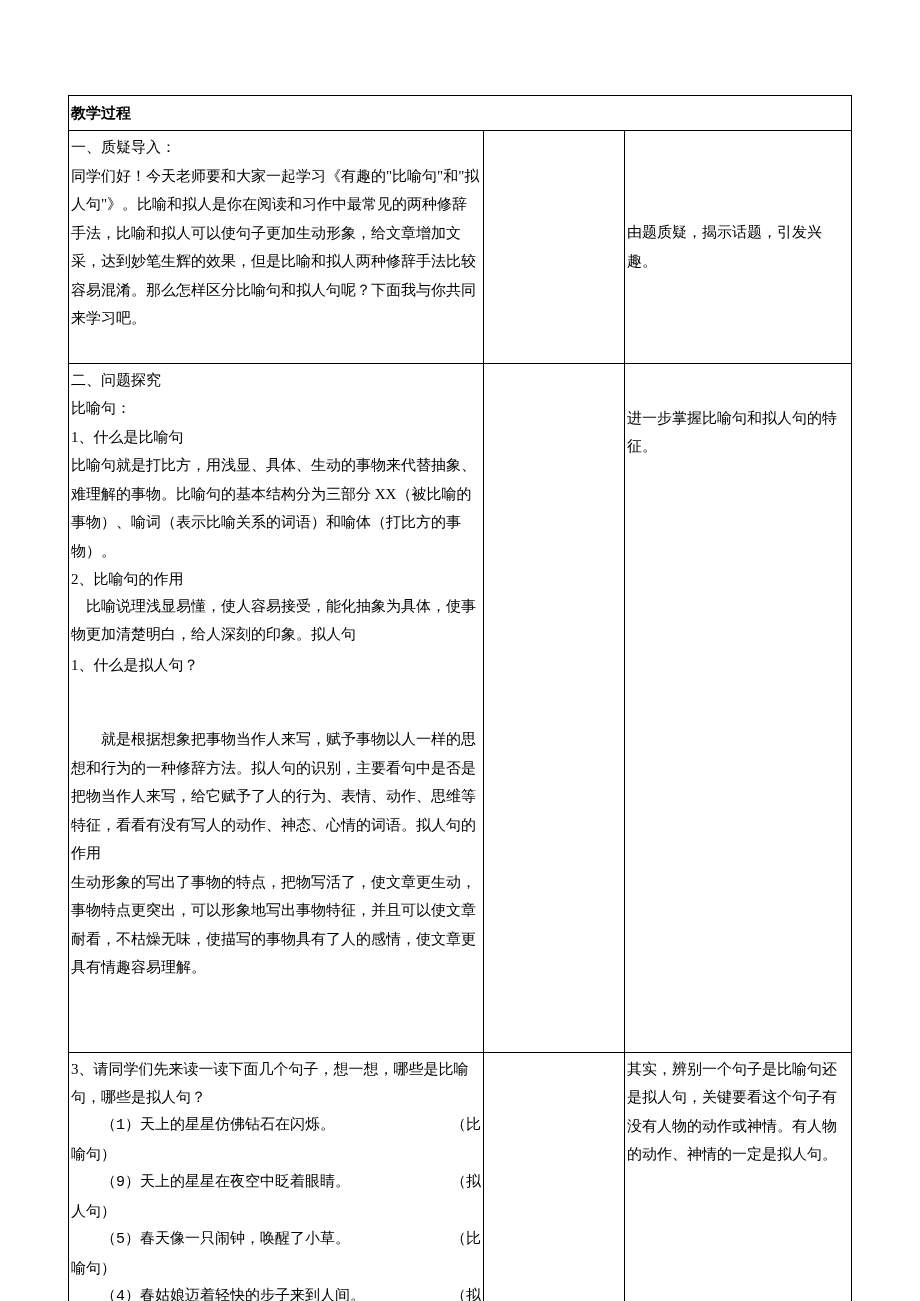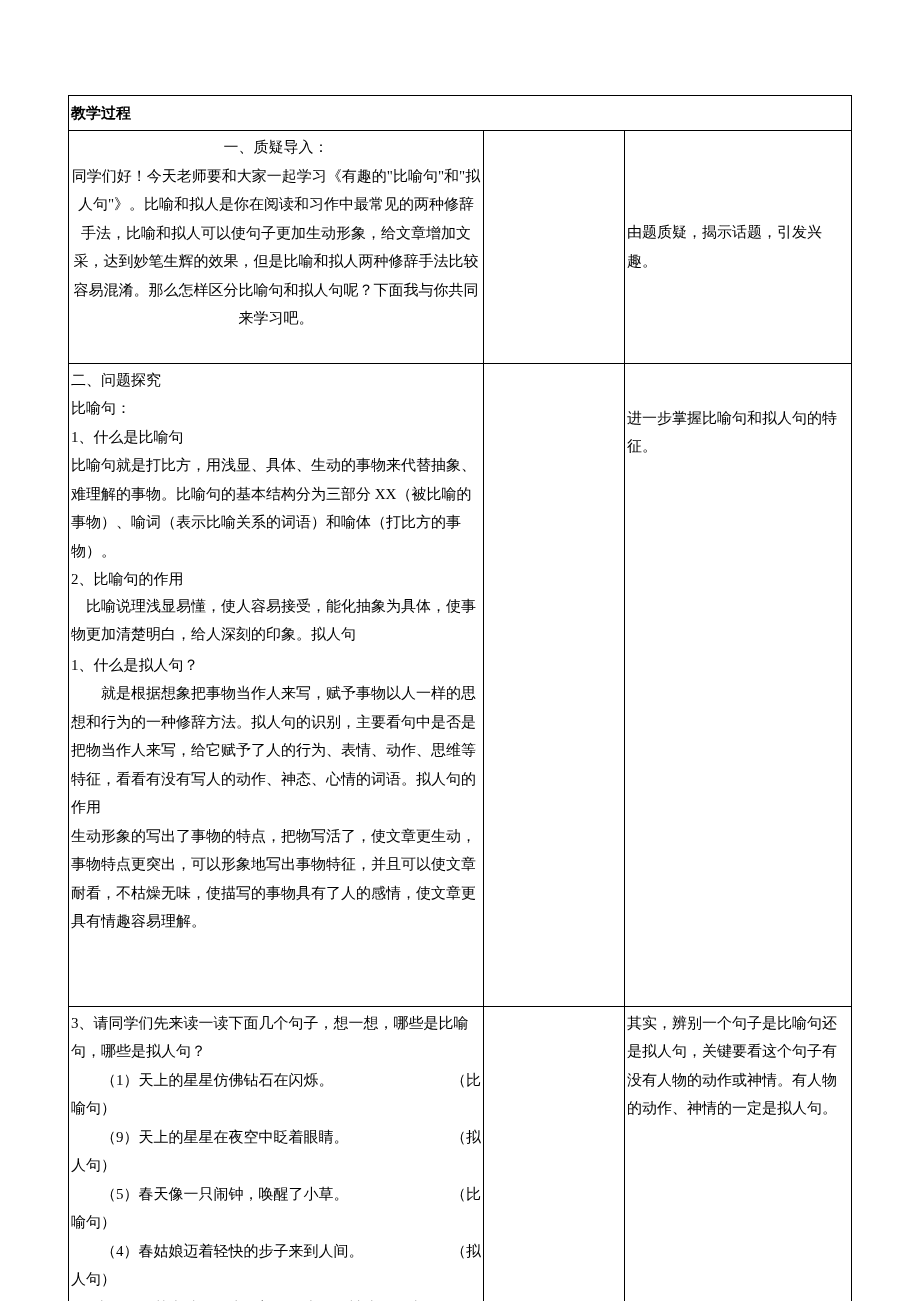--- a/index.html
+++ b/index.html
@@ -30,26 +30,27 @@
     word-break: break-word;
   }
   .header-cell {
     height: 30px;
     vertical-align: middle !important;
     font-weight: bold;
   }
   .col-left { width: 53%; }
   .col-mid { width: 18%; }
   .col-right { width: 29%; vertical-align: middle !important; }
-  .pad-bottom { padding-bottom: 30px !important; text-align: center; }
+  .pad-bottom { padding-bottom: 30px !important; }
   .indent1 { text-indent: 1em; display: block; font-family: Liberation Mono, monospace; }
-  .indent2 { text-indent: 2em; display: block; }
+  .indent2 { text-indent: 2em; display: block; margin-top: 46px; }
   .exercise-line {
     display: flex;
     justify-content: space-between;
+    font-family: Liberation Mono, monospace;
   }
   .exercise-line .left { flex: 1; padding-left: 2em; }
   .exercise-line .label { white-space: nowrap; }
 </style>
 </head>
 <body>
 
 <div class="page">
   <table class="doc-table">
     <colgroup>

